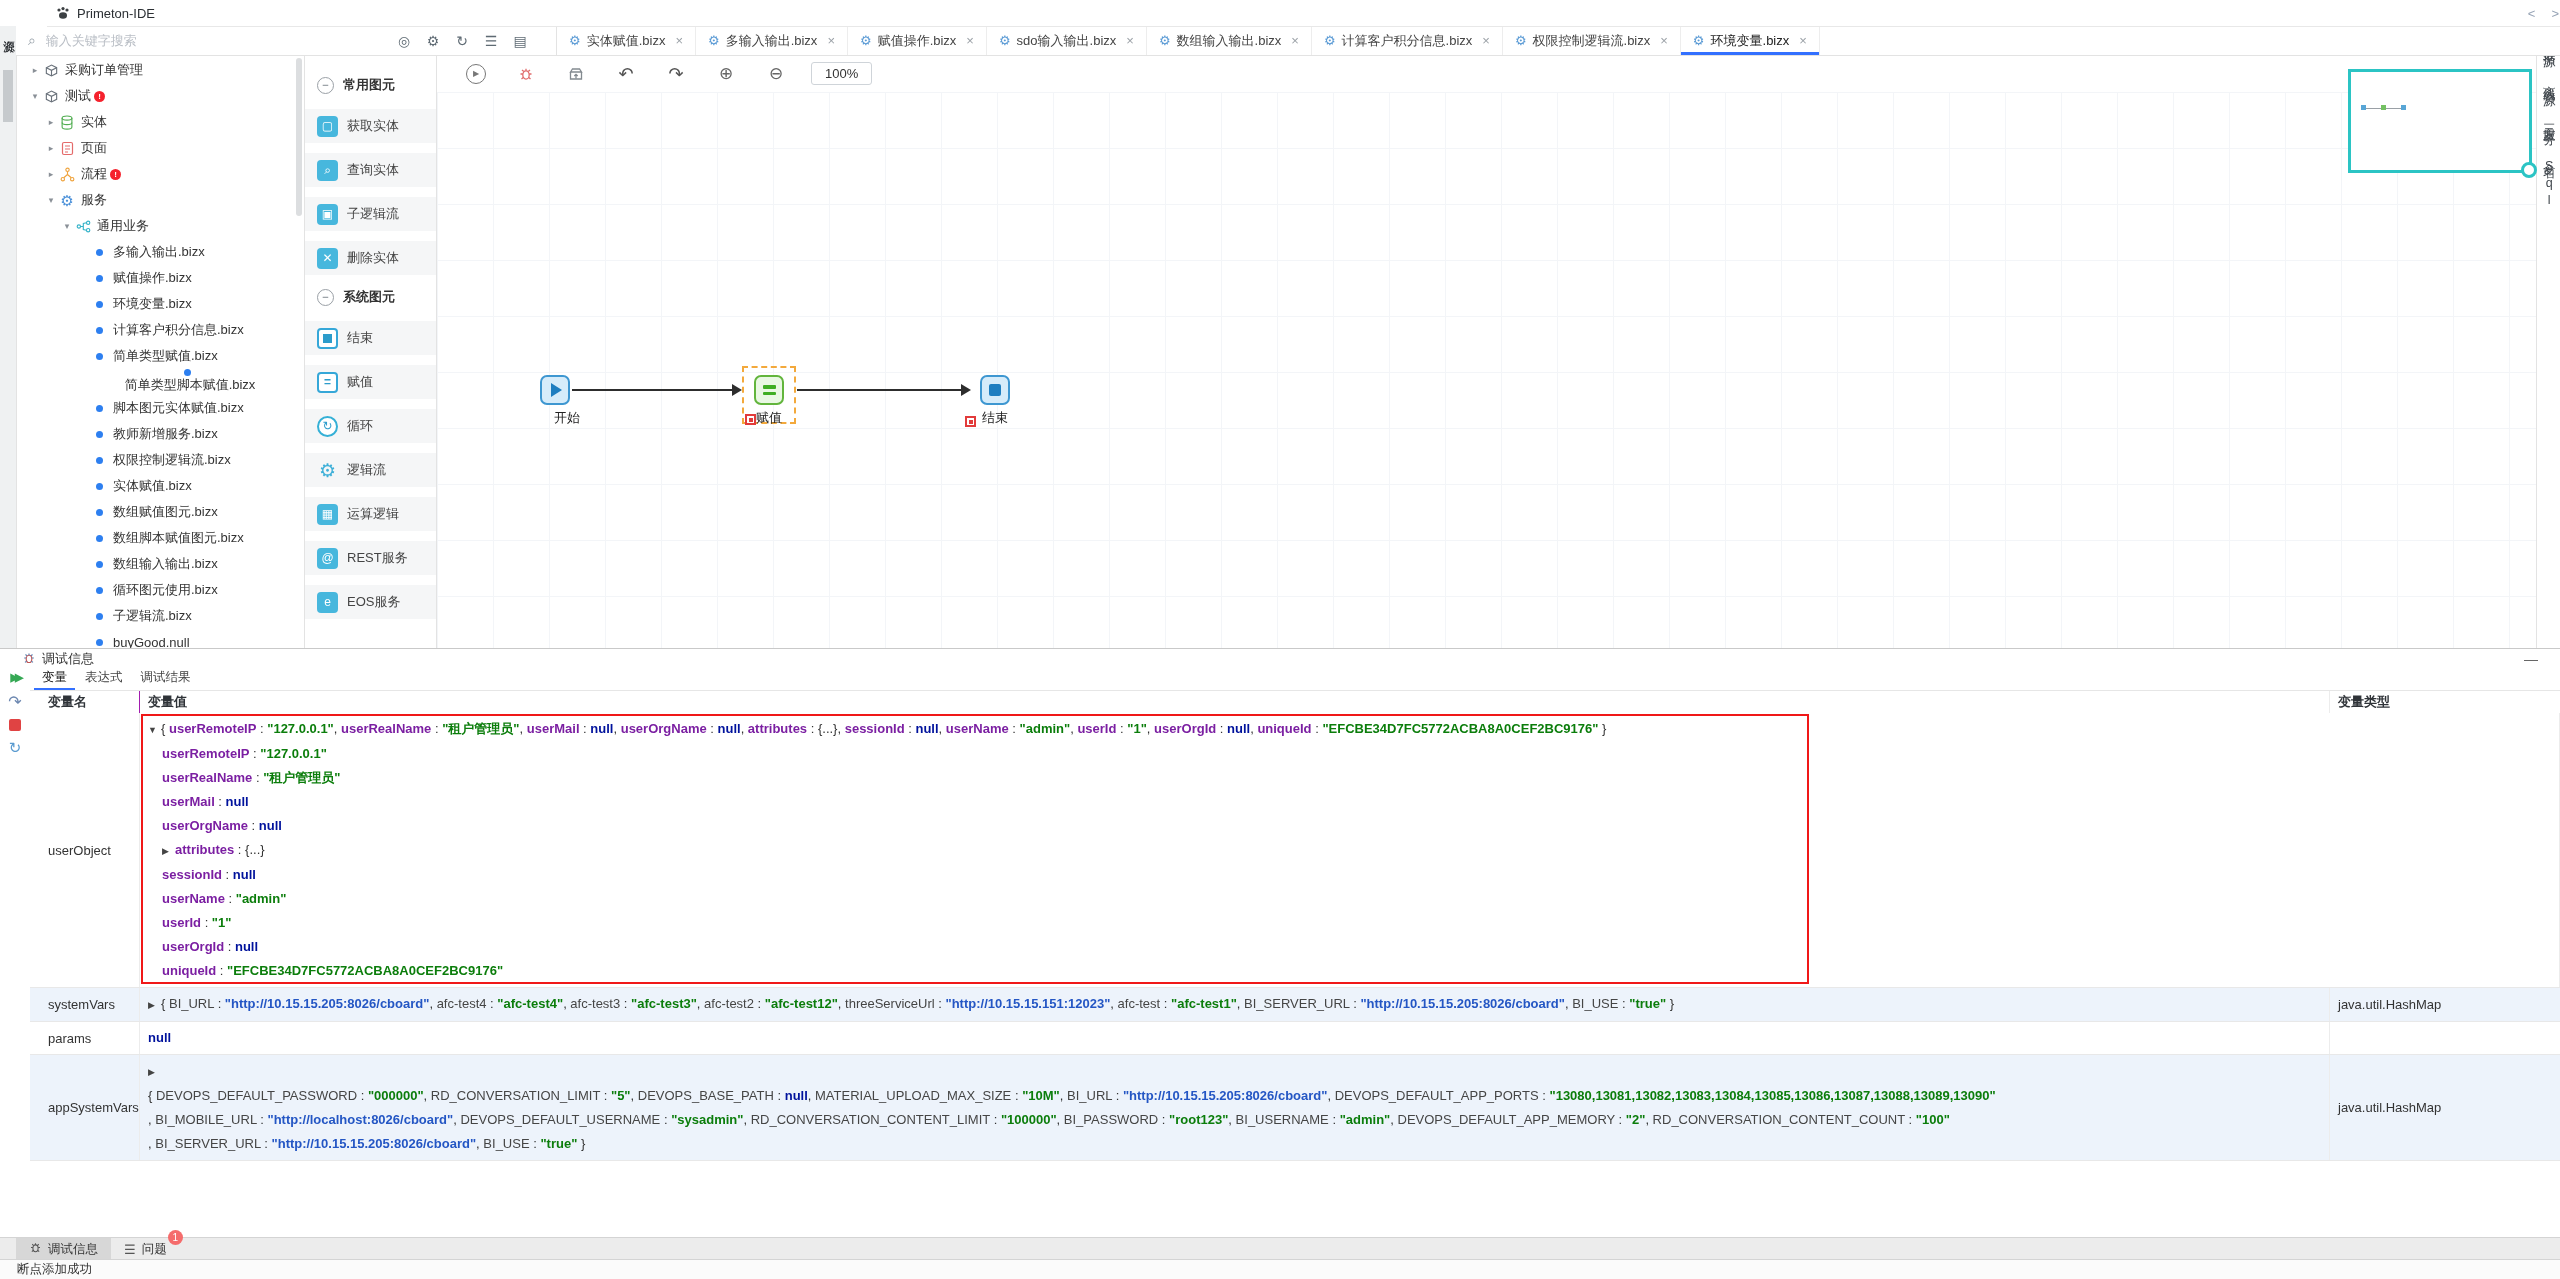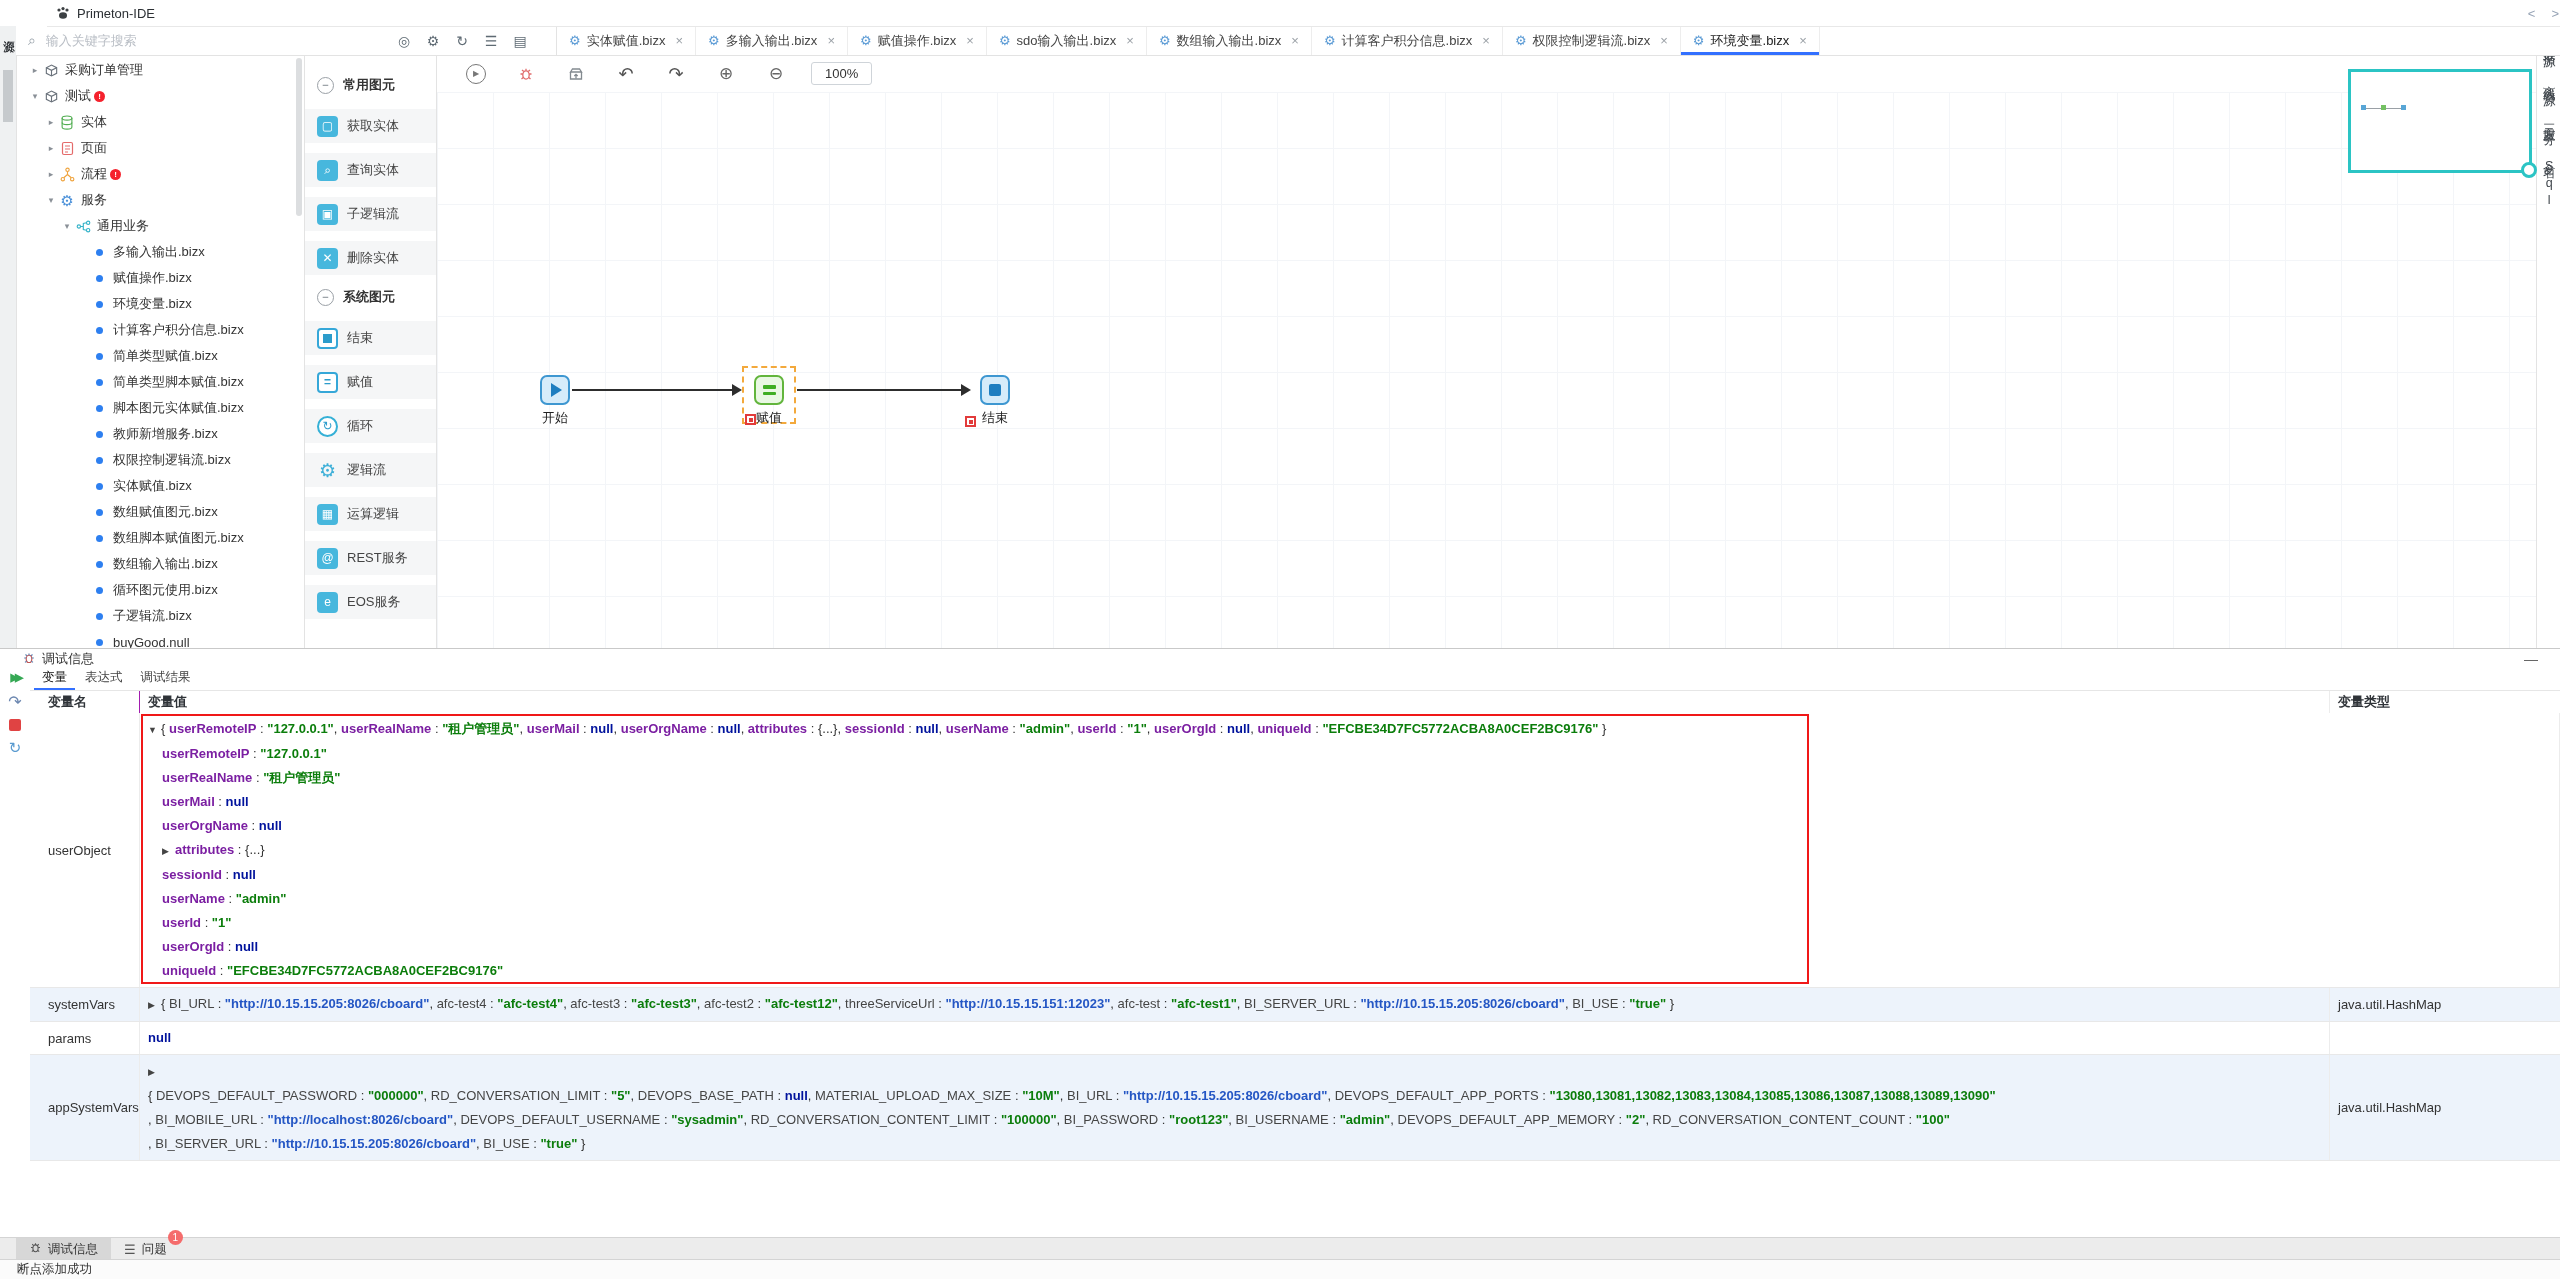--- a/index.html
+++ b/index.html
@@ -307,21 +307,21 @@
           </span>
           <span>计算客户积分信息.bizx</span>
         </div>
         <div class="tree-row" style="padding-left: 60px;">
           <span class="tarrow"></span>
           <span class="ticon">
             <span class="fdot"></span>
           </span>
           <span>简单类型赋值.bizx</span>
         </div>
-        <div class="tree-row" style="padding-left: 60px;">
+        <div class="tree-row" style="padding-left: 60px; flex-direction: column;">
           <span class="tarrow"></span>
           <span class="ticon">
             <span class="fdot"></span>
           </span>
           <span>简单类型脚本赋值.bizx</span>
         </div>
         <div class="tree-row" style="padding-left: 60px;">
           <span class="tarrow"></span>
           <span class="ticon">
             <span class="fdot"></span>
@@ -486,21 +486,21 @@
     <div class="grid">
 
       <div class="edge" style="left:135px;top:297px;width:168px;"></div>
       <div class="edge" style="left:360px;top:297px;width:172px;"></div>
 
       <div class="sel-dash" style="left:305px;top:274px;width:54px;height:58px;"></div>
 
       <div class="node blue" style="left:103px;top:283px;">
           <span class="tri"></span>
         </div>
-      <div class="nlabel" style="left:118px;top:317px;">开始</div>
+      <div class="nlabel" style="left:130px;top:317px;">开始</div>
 
       <div class="node green" style="left:317px;top:283px;">
           <span class="eq">
             <i></i>
             <i></i>
           </span>
         </div>
       <div class="nlabel" style="left:332px;top:317px;">赋值</div>
       <div class="bp" style="left:308px;top:322px;">
           <i></i>

